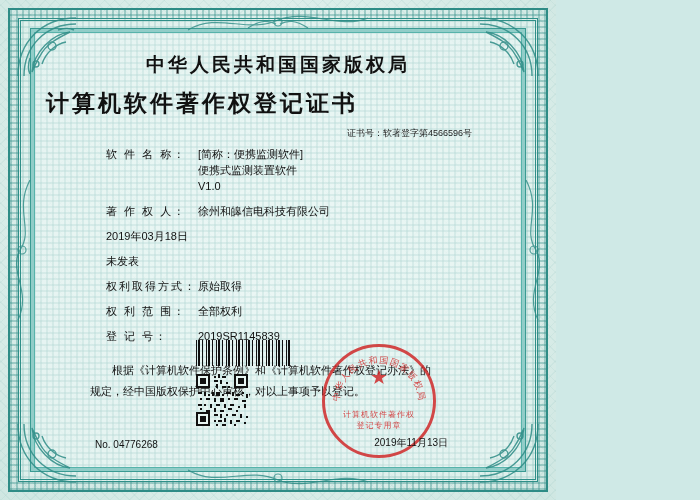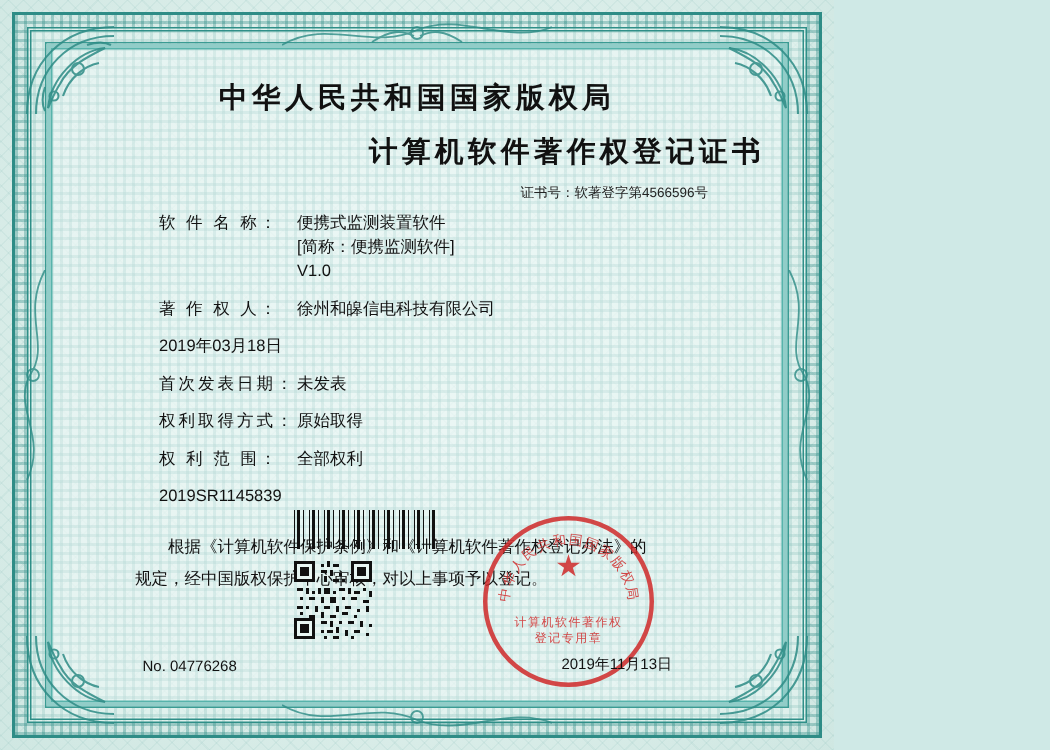--- a/index.html
+++ b/index.html
@@ -56,21 +56,21 @@
   .edge-left{left:10px;top:50%;transform:translateY(-50%);}
   .edge-right{right:10px;top:50%;transform:translateY(-50%) scaleX(-1);}
 
   .content{position:absolute;left:46px;top:40px;right:46px;bottom:40px;}
 
   .title1{
     text-align:center;font-size:19px;letter-spacing:3px;color:#111;
     margin-top:12px;font-weight:700;
   }
   .title2{
-    text-align:right;font-size:19px;letter-spacing:3px;color:#111;
+    text-align:left;font-size:23px;letter-spacing:3px;color:#111;
     margin-top:10px;font-weight:700;
   }
   .certno{
     text-align:right;font-size:9px;color:#222;margin-top:8px;padding-right:38px;
   }
 
   .fields{margin-top:6px;padding-left:60px;font-size:11px;color:#111;}
   .row{display:flex;align-items:flex-start;margin-bottom:9px;line-height:16px;}
   .lab{width:92px;flex:0 0 92px;letter-spacing:2px;}
   .val{flex:1;}
@@ -192,45 +192,45 @@
     <div class="title2">计算机软件著作权登记证书</div>
 
     <div class="certno">
       <span>证书号：</span><span>软著登字第4566596号</span>
     </div>
 
     <div class="fields">
       <div class="row">
         <div class="lab">软 件 名 称：</div>
         <div class="val">
+          <span class="line">[简称：便携监测软件]</span>
           <span class="line">便携式监测装置软件</span>
-          <span class="line">[简称：便携监测软件]</span>
           <span class="line">V1.0</span>
         </div>
       </div>
       <div class="row">
         <div class="lab">著 作 权 人：</div>
         <div class="val">徐州和皞信电科技有限公司</div>
       </div>
       <div class="row">
         <div class="val">2019年03月18日</div>
       </div>
       <div class="row">
-        <div class="lab">首次发表日期：</div>
         <div class="val">未发表</div>
       </div>
       <div class="row">
         <div class="lab">权利取得方式：</div>
         <div class="val">原始取得</div>
       </div>
       <div class="row">
         <div class="lab">权 利 范 围：</div>
         <div class="val">全部权利</div>
       </div>
       <div class="row">
+        <div class="lab">登 记 号：</div>
         <div class="val">2019SR1145839</div>
       </div>
     </div>
 
     <div class="para">
       <span class="indent">根据《计算机软件保护条例》和《计算机软件著作权登记办法》的</span>
       <span>规定，经中国版权保护中心审核，对以上事项予以登记。</span>
     </div>
 
     <div class="bottom">

